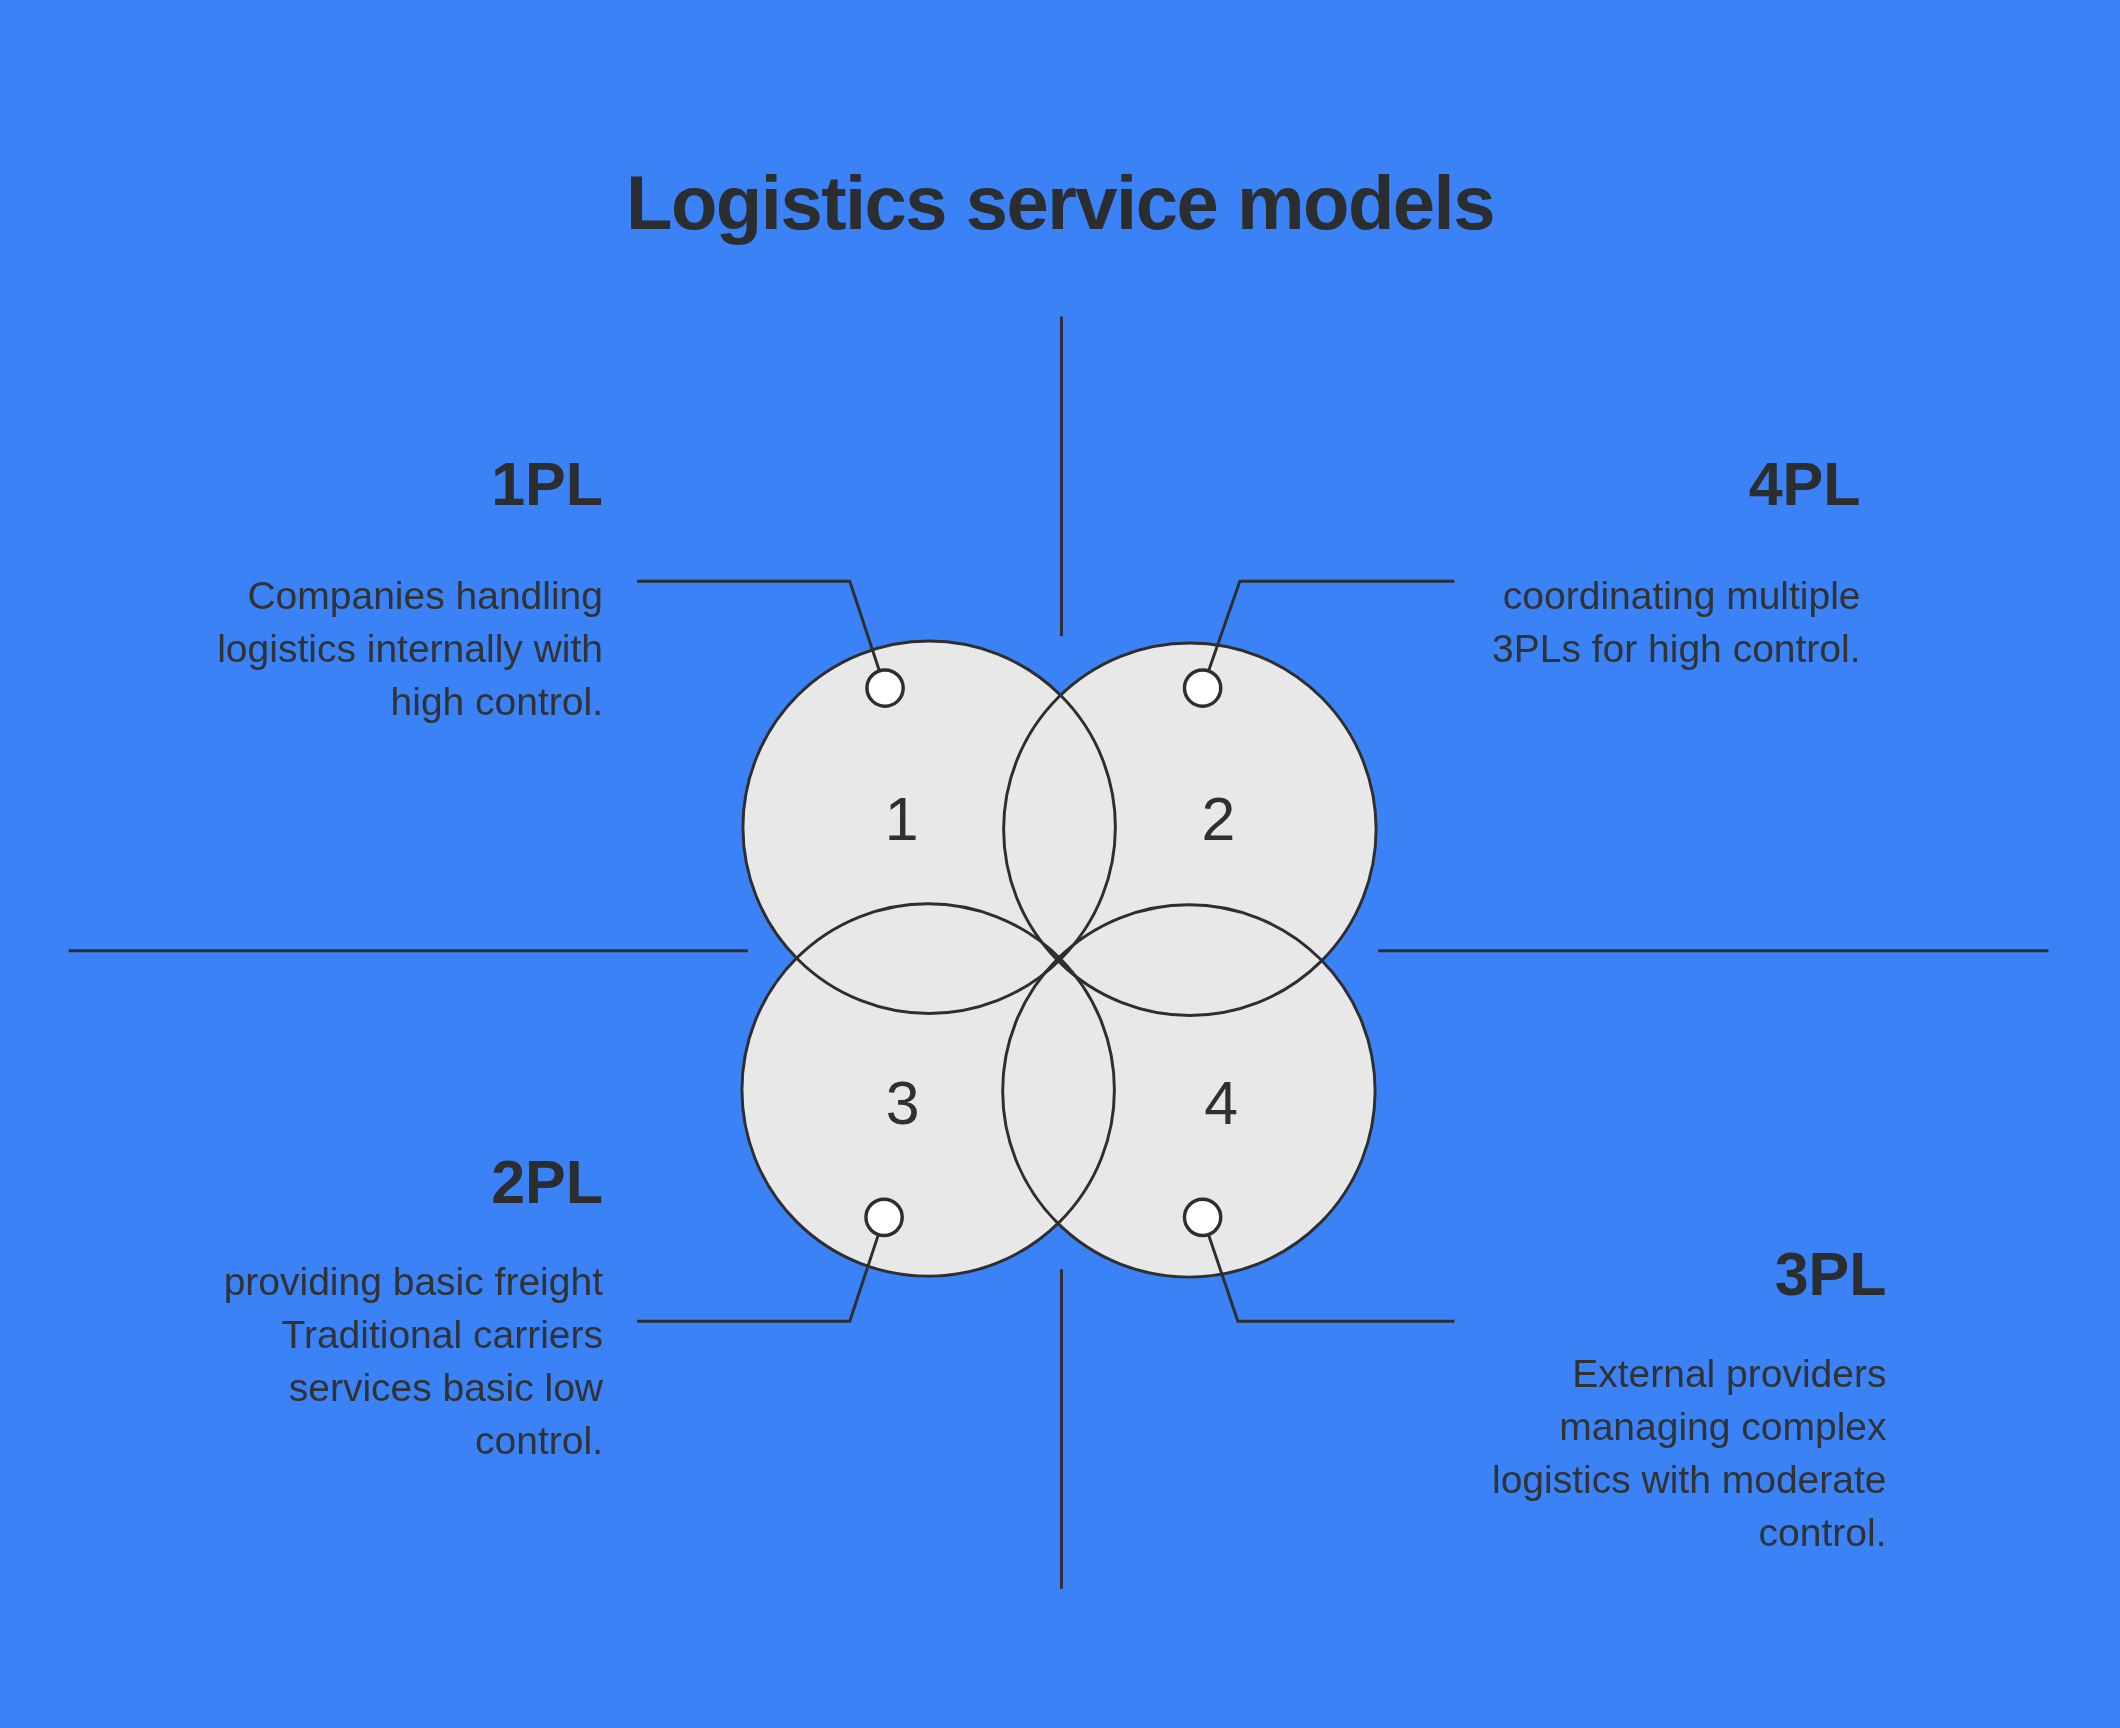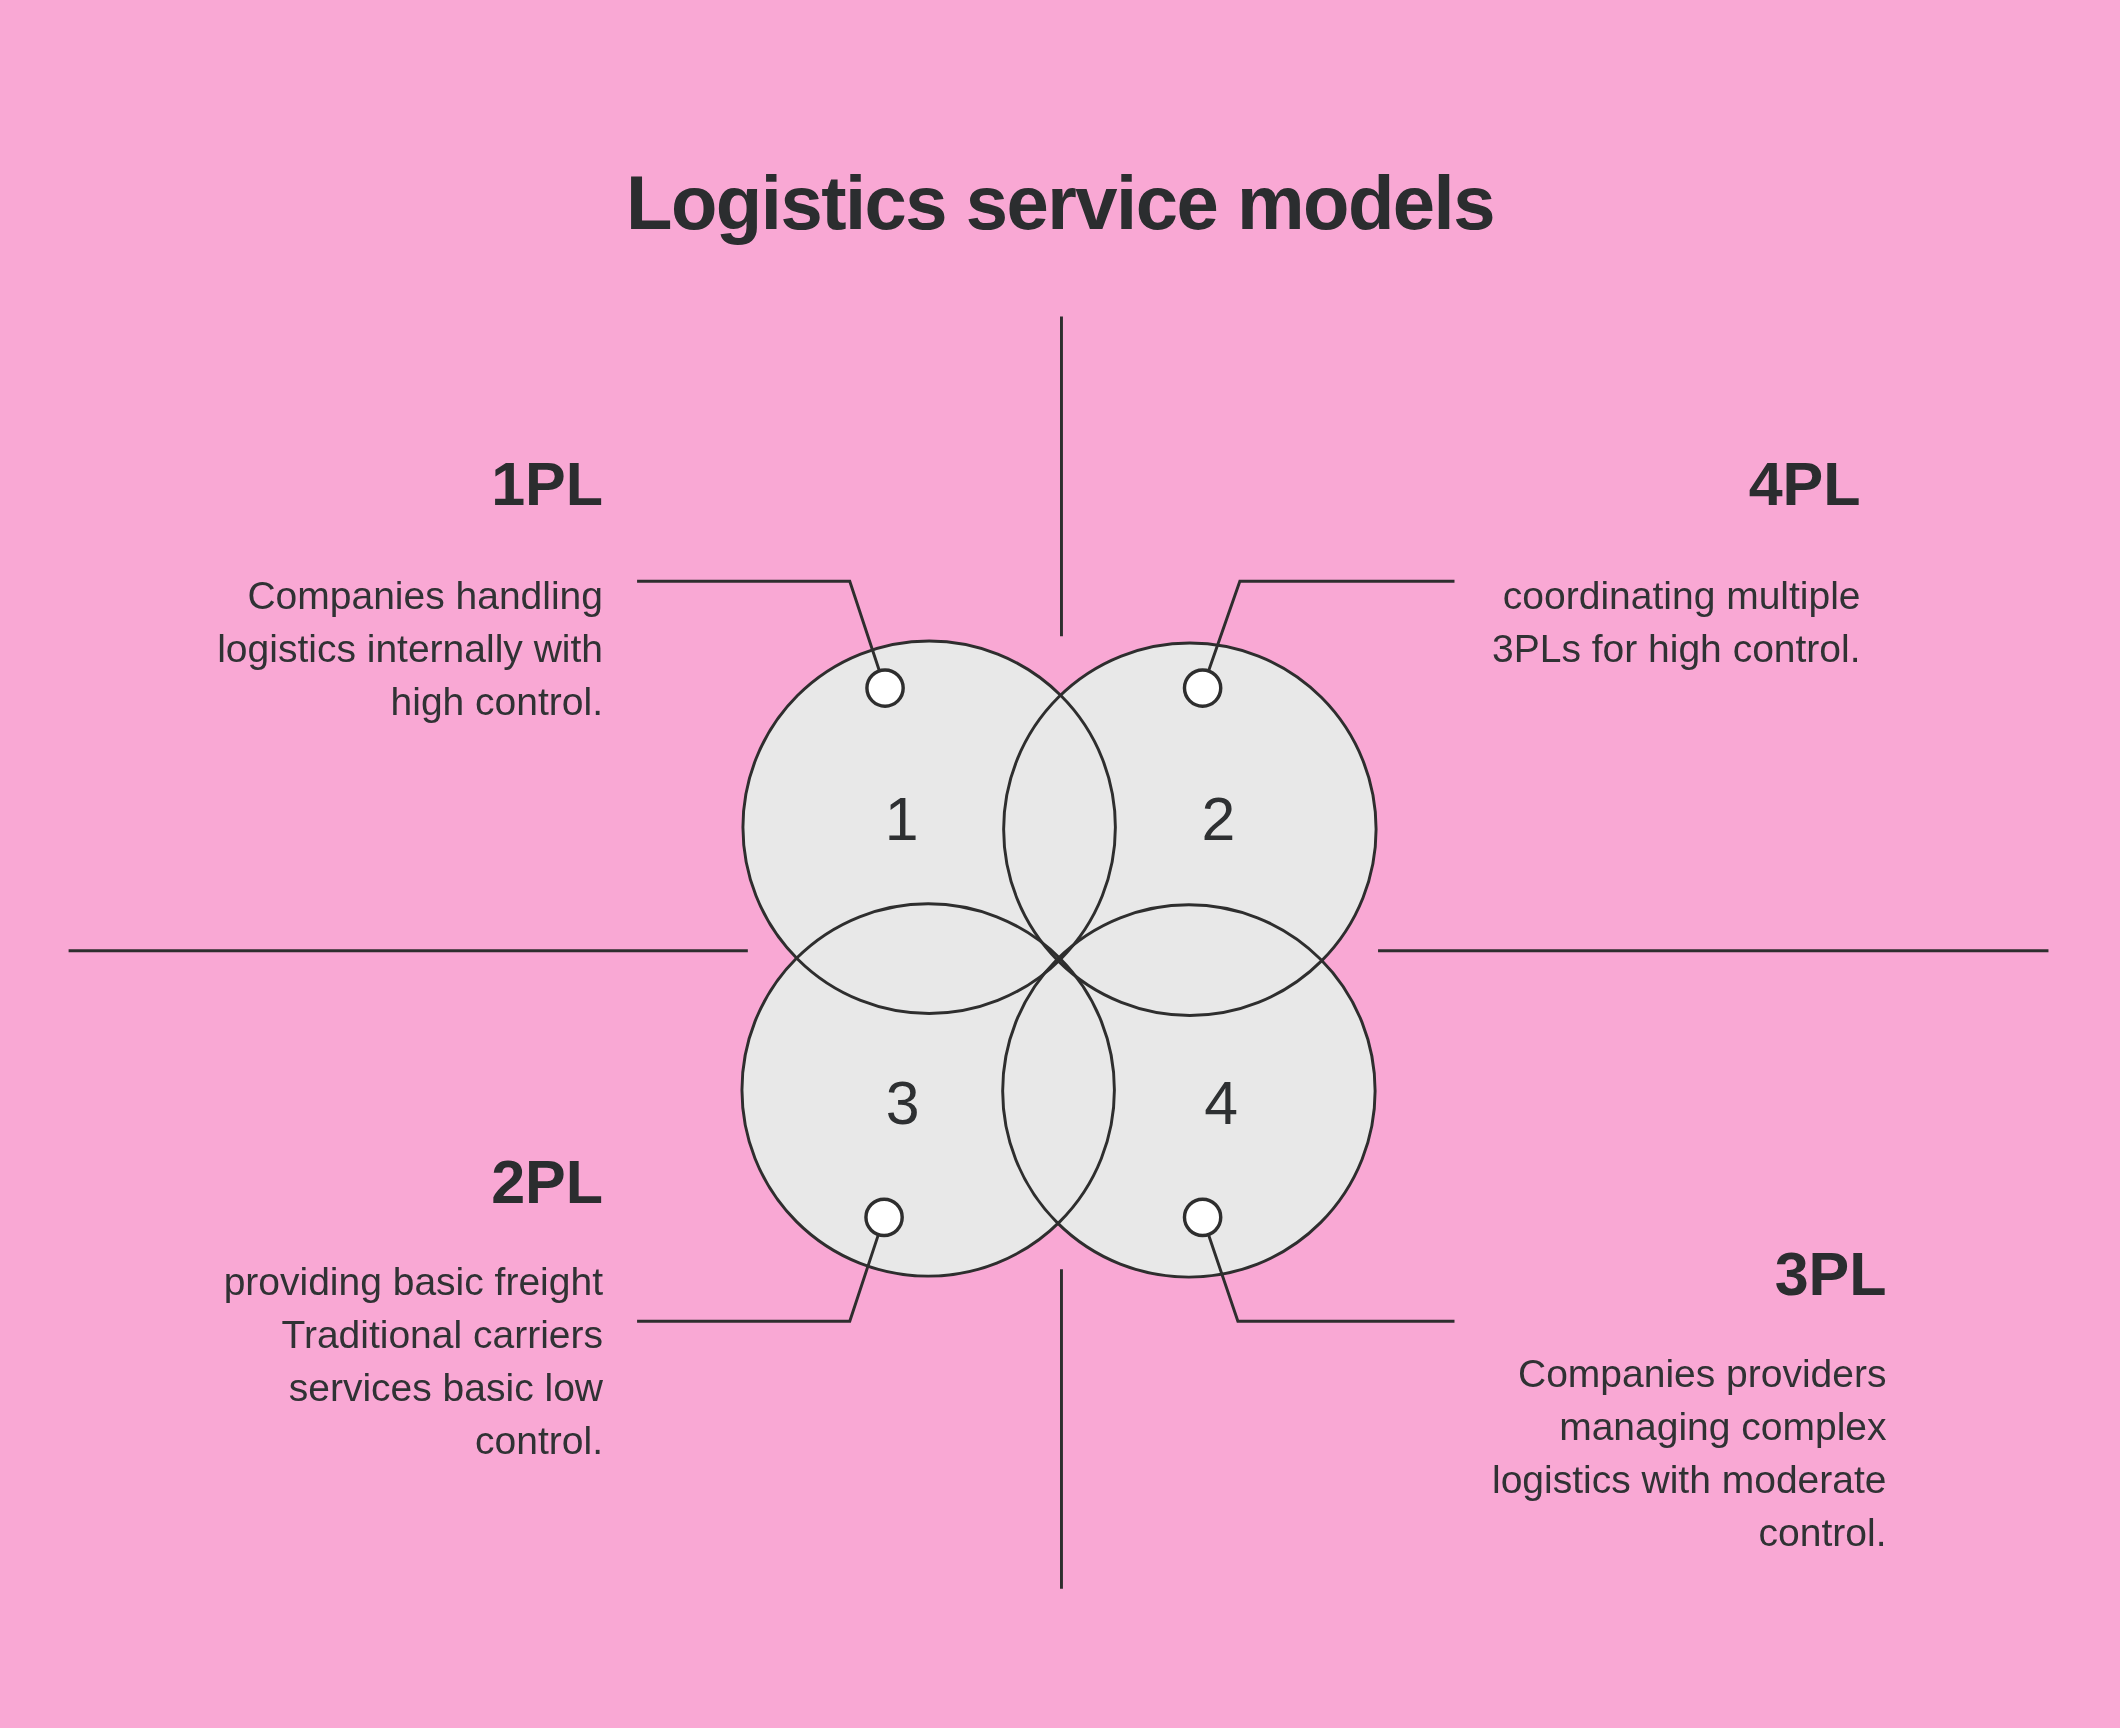--- a/index.html
+++ b/index.html
@@ -1,19 +1,19 @@
 <!DOCTYPE html>
 <html><head>
 <meta charset="utf-8">
 <style>
   html,body{margin:0;padding:0;background:#ffffff;}
   .stage{
     position:relative;
     width:2120px;height:1729px;
-    background:#f9a8d4;
+    background:#3b82f6;
     overflow:hidden;
     font-family:"Liberation Sans",sans-serif;
   }
   .title{
     position:absolute;top:165px;left:0;width:100%;
     text-align:center;
     font:600 76px/1 "Liberation Sans",sans-serif;
     letter-spacing:-1.5px;
     color:#2b2d2f;
   }
@@ -110,21 +110,21 @@
         <div>providing basic freight</div>
         <div>Traditional carriers</div>
         <div>services basic low</div>
         <div>control.</div>
       </div>
   </div>
 
   <div class="block br">
     <div class="heading">3PL</div>
     <div class="desc">
-        <div>Companies providers</div>
+        <div>External providers</div>
         <div>managing complex</div>
         <div>logistics with moderate</div>
         <div>control.</div>
       </div>
   </div>
 
 </div>
 
 
 </body></html>

